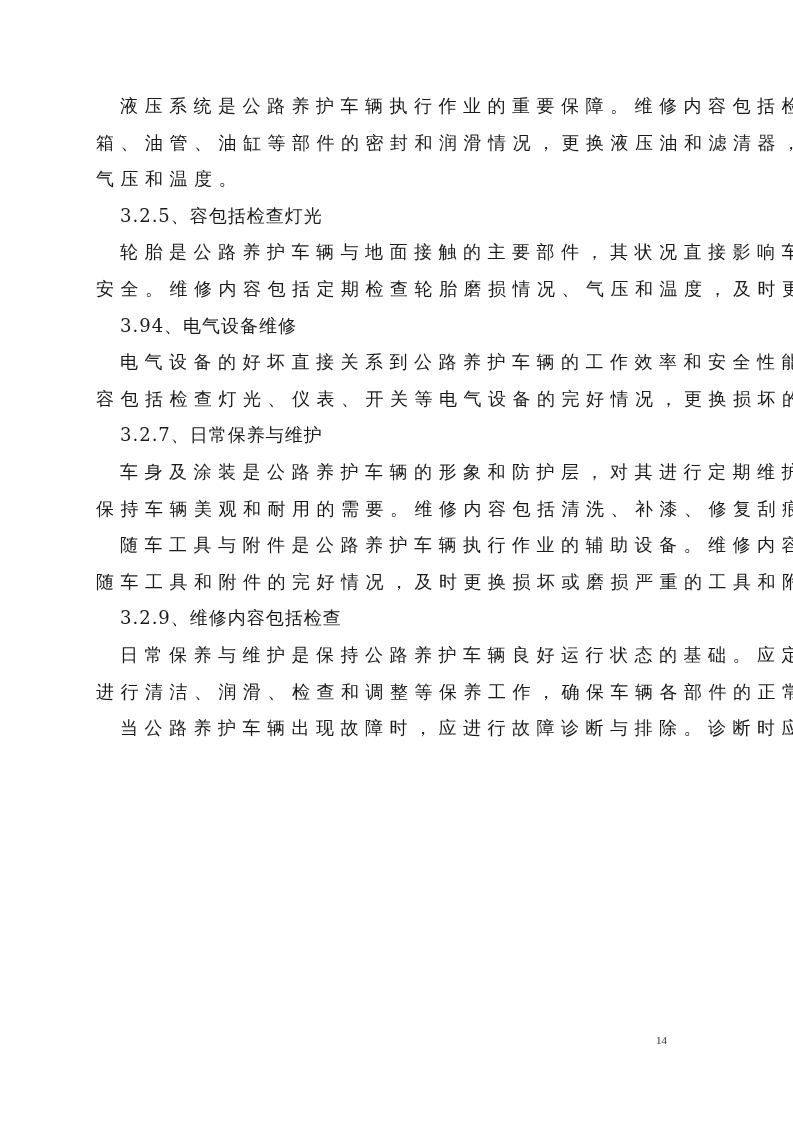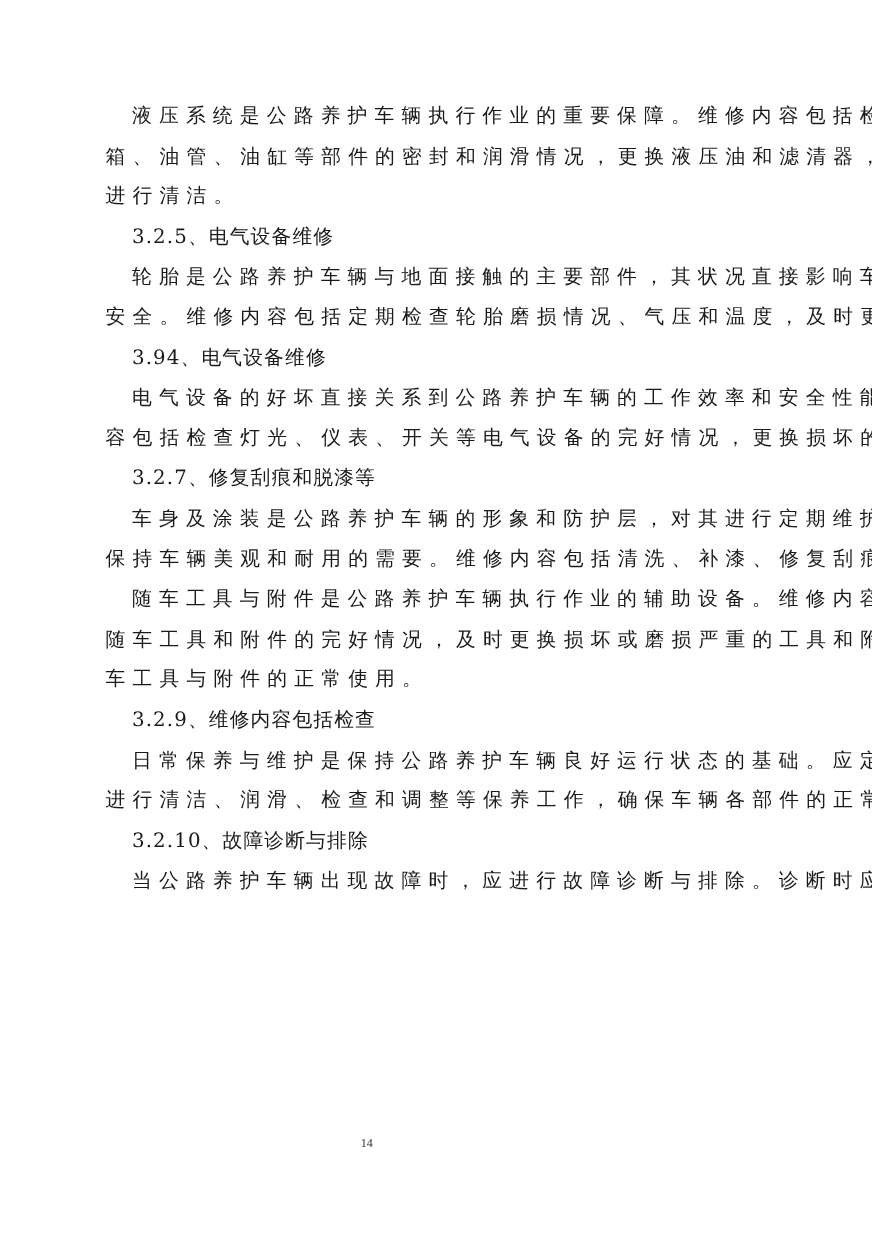--- a/index.html
+++ b/index.html
@@ -42,46 +42,44 @@
     }
     .line.heading {
       padding-left: 24px;
       letter-spacing: 1px;
     }
     .page-number {
       position: absolute;
       left: 0;
       width: 667px;
       top: 1034px;
-      text-align: center;
+      text-align: right;
       font-size: 11px;
       font-family: "Liberation Serif", serif;
       color: #333333;
     }
   </style>
 </head>
 <body>
 
 <div class="page">
   <div class="body-text">
     <div class="line indent">液压系统是公路养护车辆执行作业的重要保障。维修内容包括检查液压油</div>
     <div class="line">箱、油管、油缸等部件的密封和润滑情况，更换液压油和滤清器，确保液压系</div>
-    <div class="line">进行清洁。</div>
-    <div class="line heading">3.2.5、电气设备维修</div>
+    <div class="line">气压和温度。</div>
+    <div class="line heading">3.2.5、容包括检查灯光</div>
     <div class="line indent">轮胎是公路养护车辆与地面接触的主要部件，其状况直接影响车辆的行驶</div>
     <div class="line">安全。维修内容包括定期检查轮胎磨损情况、气压和温度，及时更换磨损严重</div>
     <div class="line heading">3.94、电气设备维修</div>
     <div class="line indent">电气设备的好坏直接关系到公路养护车辆的工作效率和安全性能。维修内</div>
     <div class="line">容包括检查灯光、仪表、开关等电气设备的完好情况，更换损坏的电器元件和</div>
-    <div class="line heading">3.2.7、修复刮痕和脱漆等</div>
+    <div class="line heading">3.2.7、日常保养与维护</div>
     <div class="line indent">车身及涂装是公路养护车辆的形象和防护层，对其进行定期维护和保养是</div>
     <div class="line">保持车辆美观和耐用的需要。维修内容包括清洗、补漆、修复刮痕和脱漆等，</div>
     <div class="line indent">随车工具与附件是公路养护车辆执行作业的辅助设备。维修内容包括检查</div>
     <div class="line">随车工具和附件的完好情况，及时更换损坏或磨损严重的工具和附件，确保随</div>
-    <div class="line">车工具与附件的正常使用。</div>
     <div class="line heading">3.2.9、维修内容包括检查</div>
     <div class="line indent">日常保养与维护是保持公路养护车辆良好运行状态的基础。应定期对车辆</div>
     <div class="line">进行清洁、润滑、检查和调整等保养工作，确保车辆各部件的正常运转。</div>
-    <div class="line heading">3.2.10、故障诊断与排除</div>
     <div class="line indent">当公路养护车辆出现故障时，应进行故障诊断与排除。诊断时应根据故障</div>
   </div>
   <div class="page-number">14</div>
 </div>
 
 </body></html>

